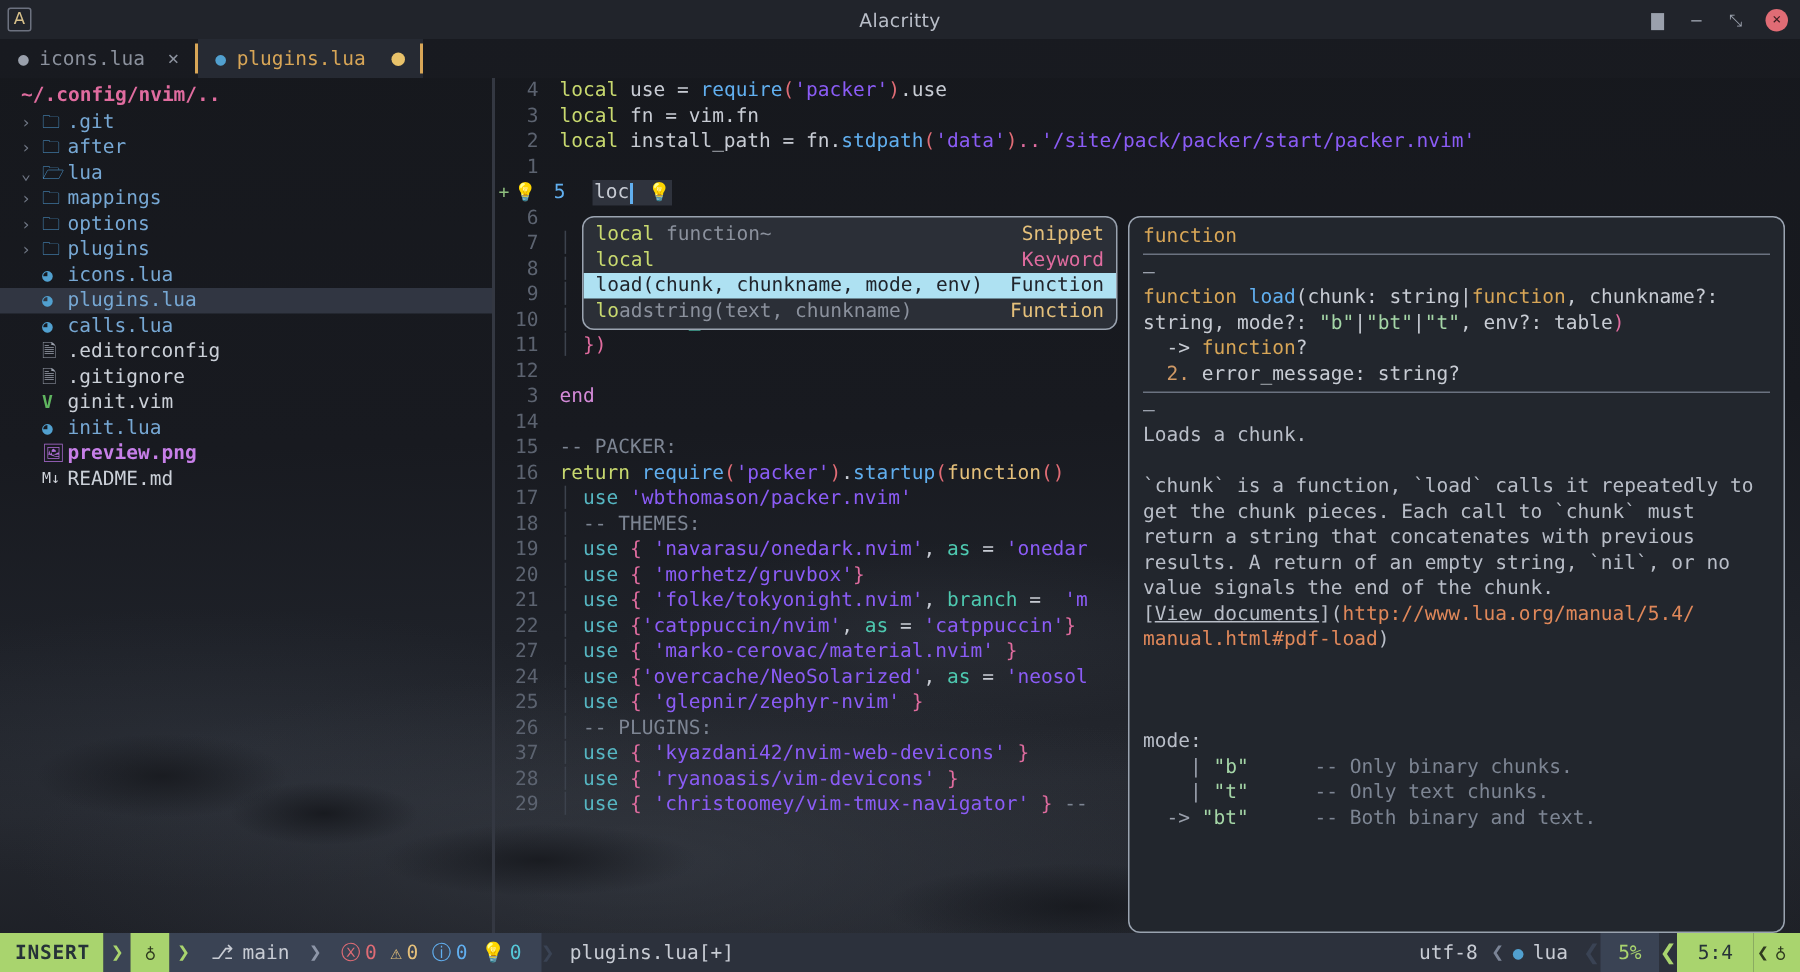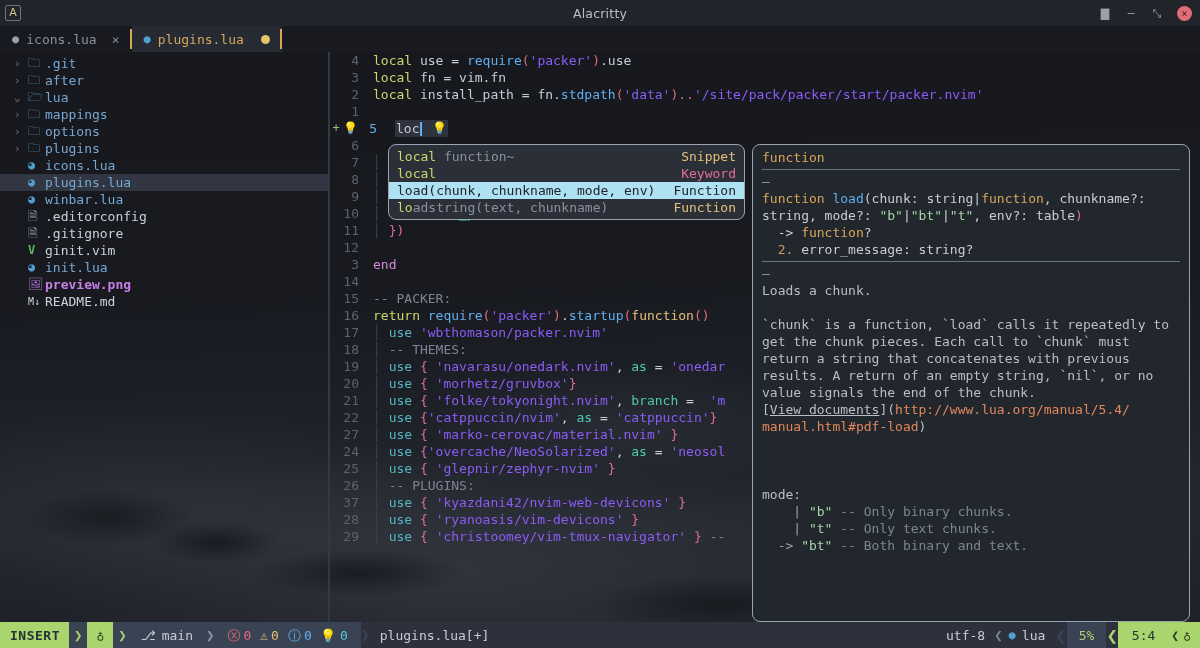--- a/index.html
+++ b/index.html
@@ -174,21 +174,21 @@
   .t-fn{color:#d8a657;}
   .t-load{color:#61afef;text-align:right;}
   .t-plain{color:#c8ccd4;}
   .t-str{color:#a5d6a7;}
   .t-num{color:#d19a66;}
   .t-paren{color:#e06c9f;}
   .t-body{color:#b9bec8;}
   .t-link{color:#b9bec8;}
   .t-link u{text-decoration:underline;}
   .t-url{color:#e0885a;}
-  .t-cmt{color:#7d8593;}
+  .t-cmt{color:#7d8593;margin-left:36px;}
   .t-mode{color:#b9bec8;}
   .t-bar{color:#9aa0ac;}
 
   
   #status{
     position:absolute;left:0;right:0;bottom:0;height:26px;z-index:40;
     background:#2c313c;display:flex;align-items:center;font-size:13px;
   }
   .seg{display:flex;align-items:center;height:26px;}
   .sl-mode{background:#a9d46e;color:#263238;padding:0 9px 0 10px;font-weight:bold;letter-spacing:.5px;}
@@ -244,20 +244,21 @@
     <span>plugins.lua</span>
     <span class="tab-dot"></span>
     <span class="tab-sep"></span>
   </div>
   <div id="tab-spacer"></div>
 </div>
 
 <div id="main">
 
   <div id="sidebar">
+    <div class="tree-root">~/.config/nvim/..</div>
     <div id="tree">
         <div class="tree-row">
           <span class="arrow">›</span>
           <span class="ti ti-folder">🗀</span>
           <span class="tn">.git</span>
         </div>
         <div class="tree-row">
           <span class="arrow">›</span>
           <span class="ti ti-folder">🗀</span>
           <span class="tn">after</span>
@@ -288,21 +289,21 @@
           <span class="tn">icons.lua</span>
         </div>
         <div class="tree-row sel indent1">
           <span class="arrow blank">›</span>
           <span class="ti ti-lua">◕</span>
           <span class="tn">plugins.lua</span>
         </div>
         <div class="tree-row indent1">
           <span class="arrow blank">›</span>
           <span class="ti ti-lua">◕</span>
-          <span class="tn">winbar.lua</span>
+          <span class="tn">calls.lua</span>
         </div>
         <div class="tree-row">
           <span class="arrow blank">›</span>
           <span class="ti ti-file">🗎</span>
           <span class="tn file">.editorconfig</span>
         </div>
         <div class="tree-row">
           <span class="arrow blank">›</span>
           <span class="ti ti-file">🗎</span>
           <span class="tn file">.gitignore</span>

